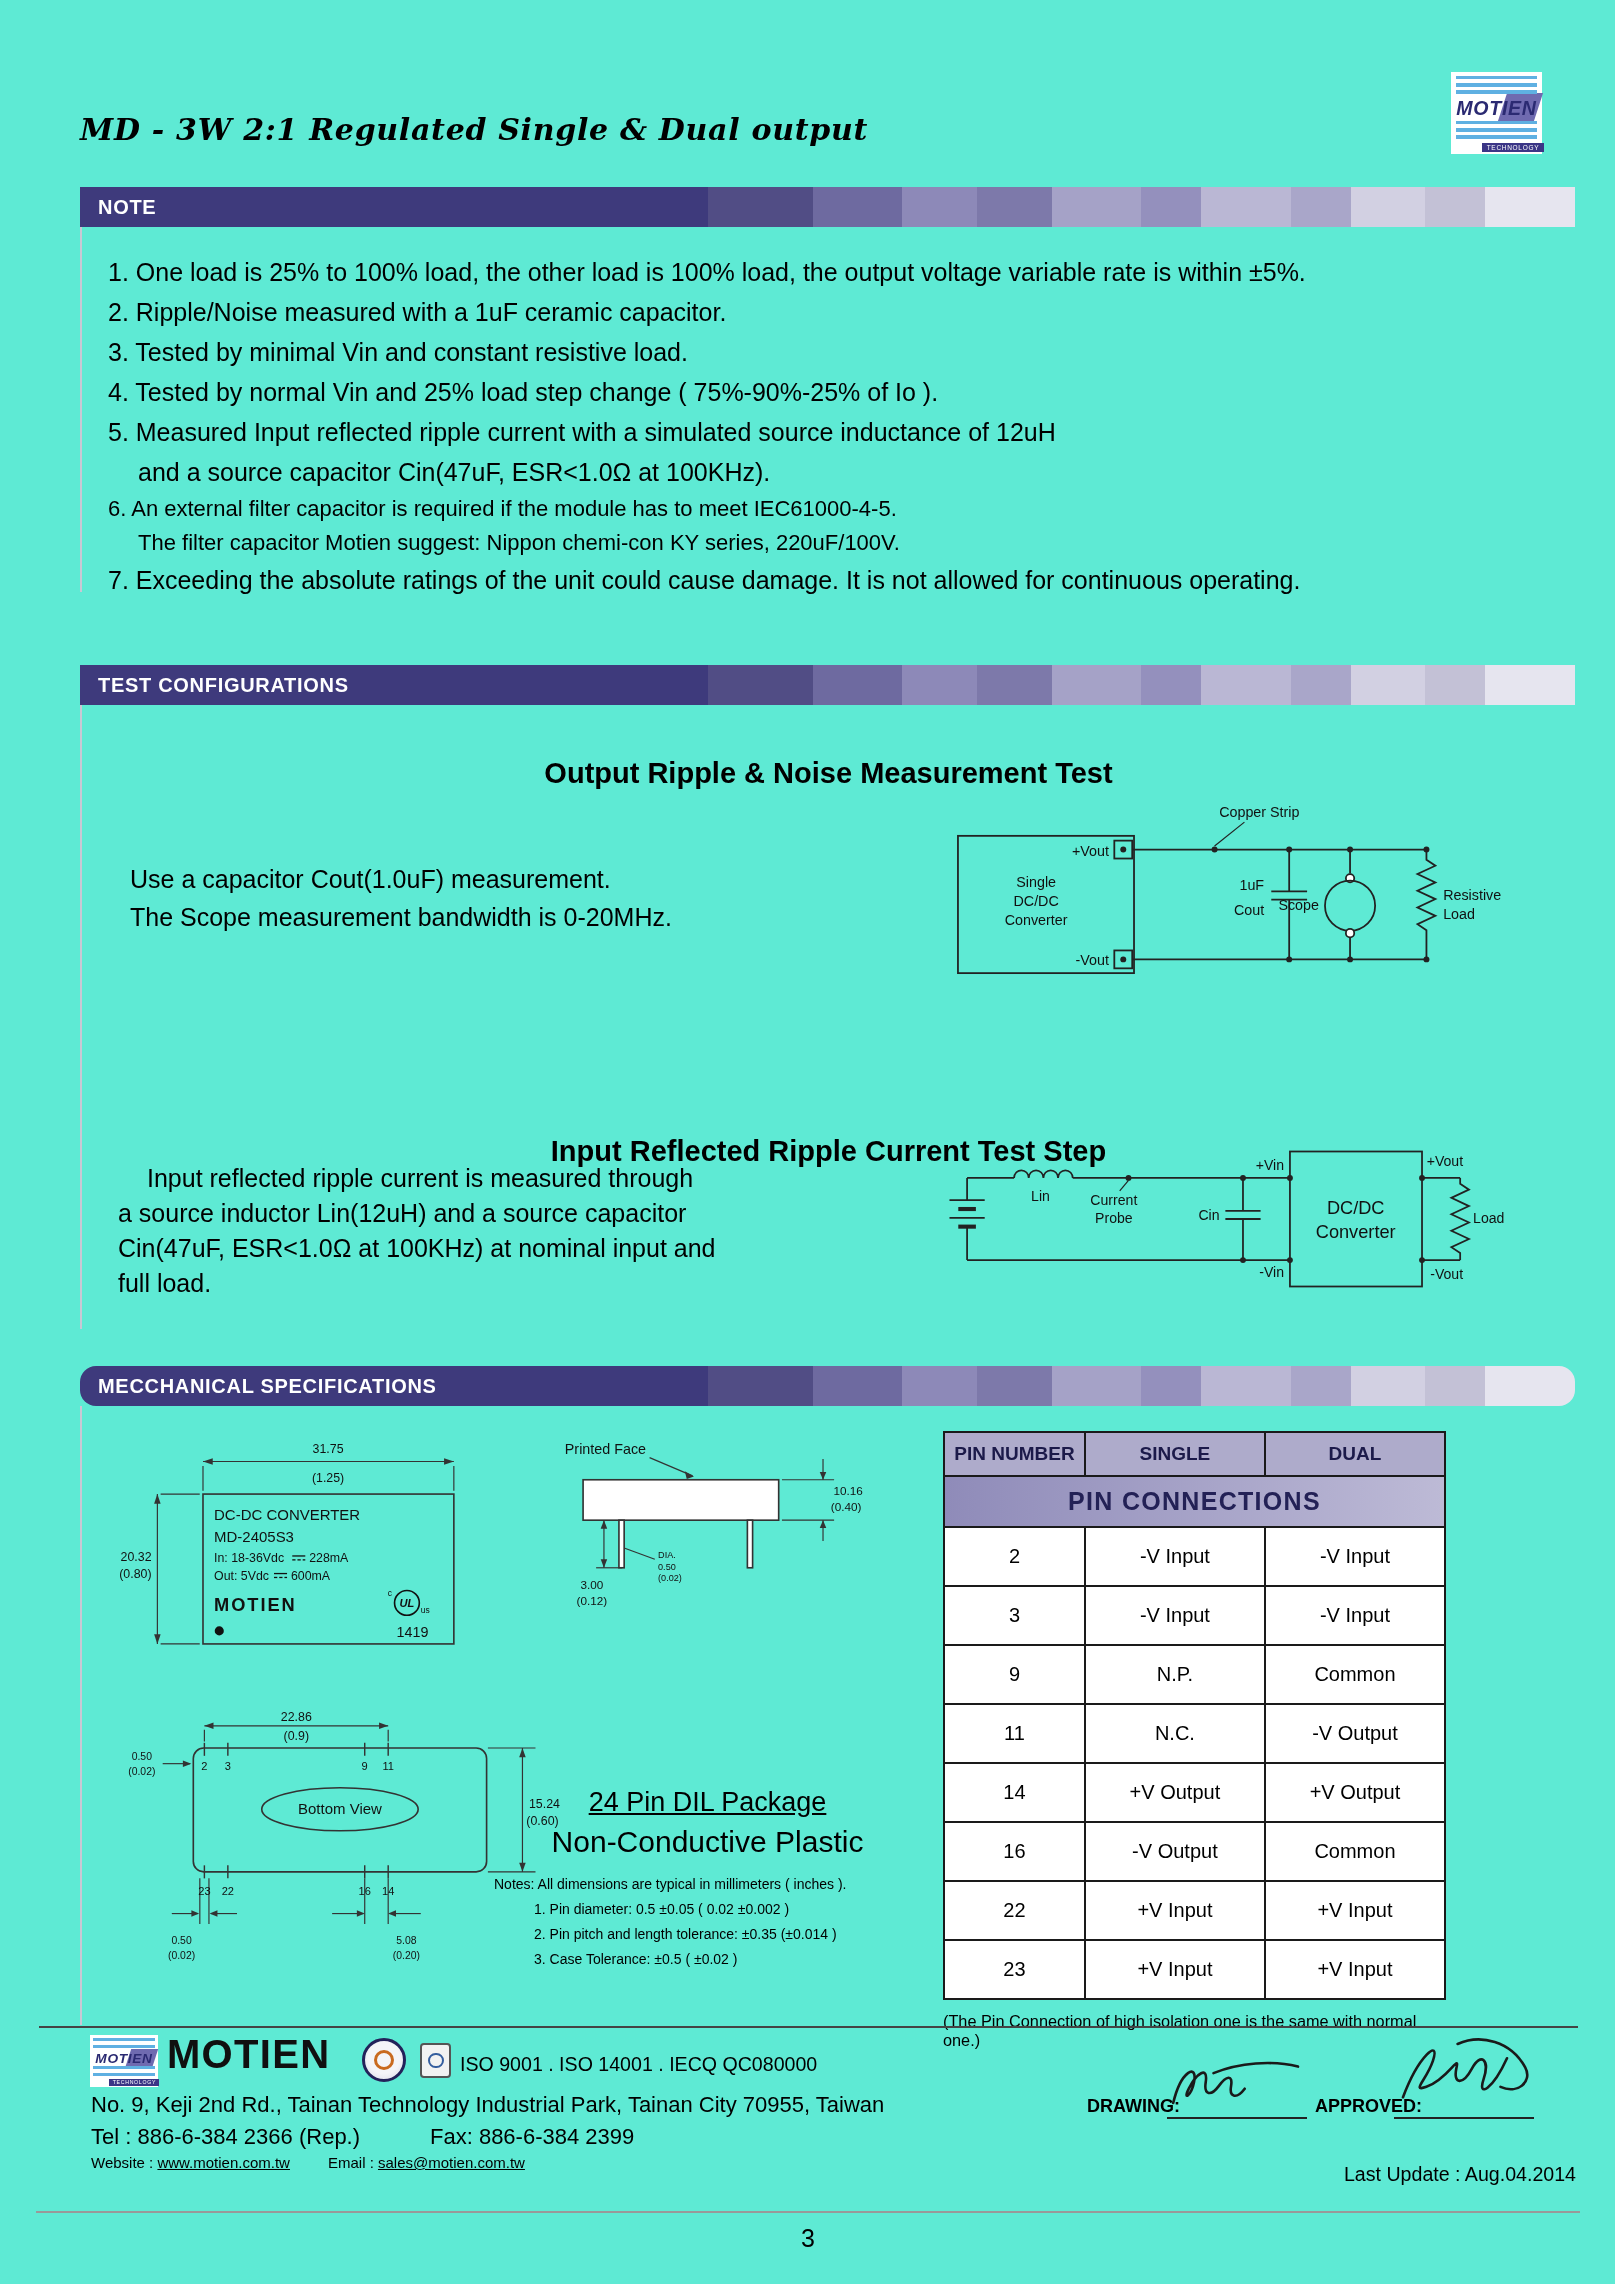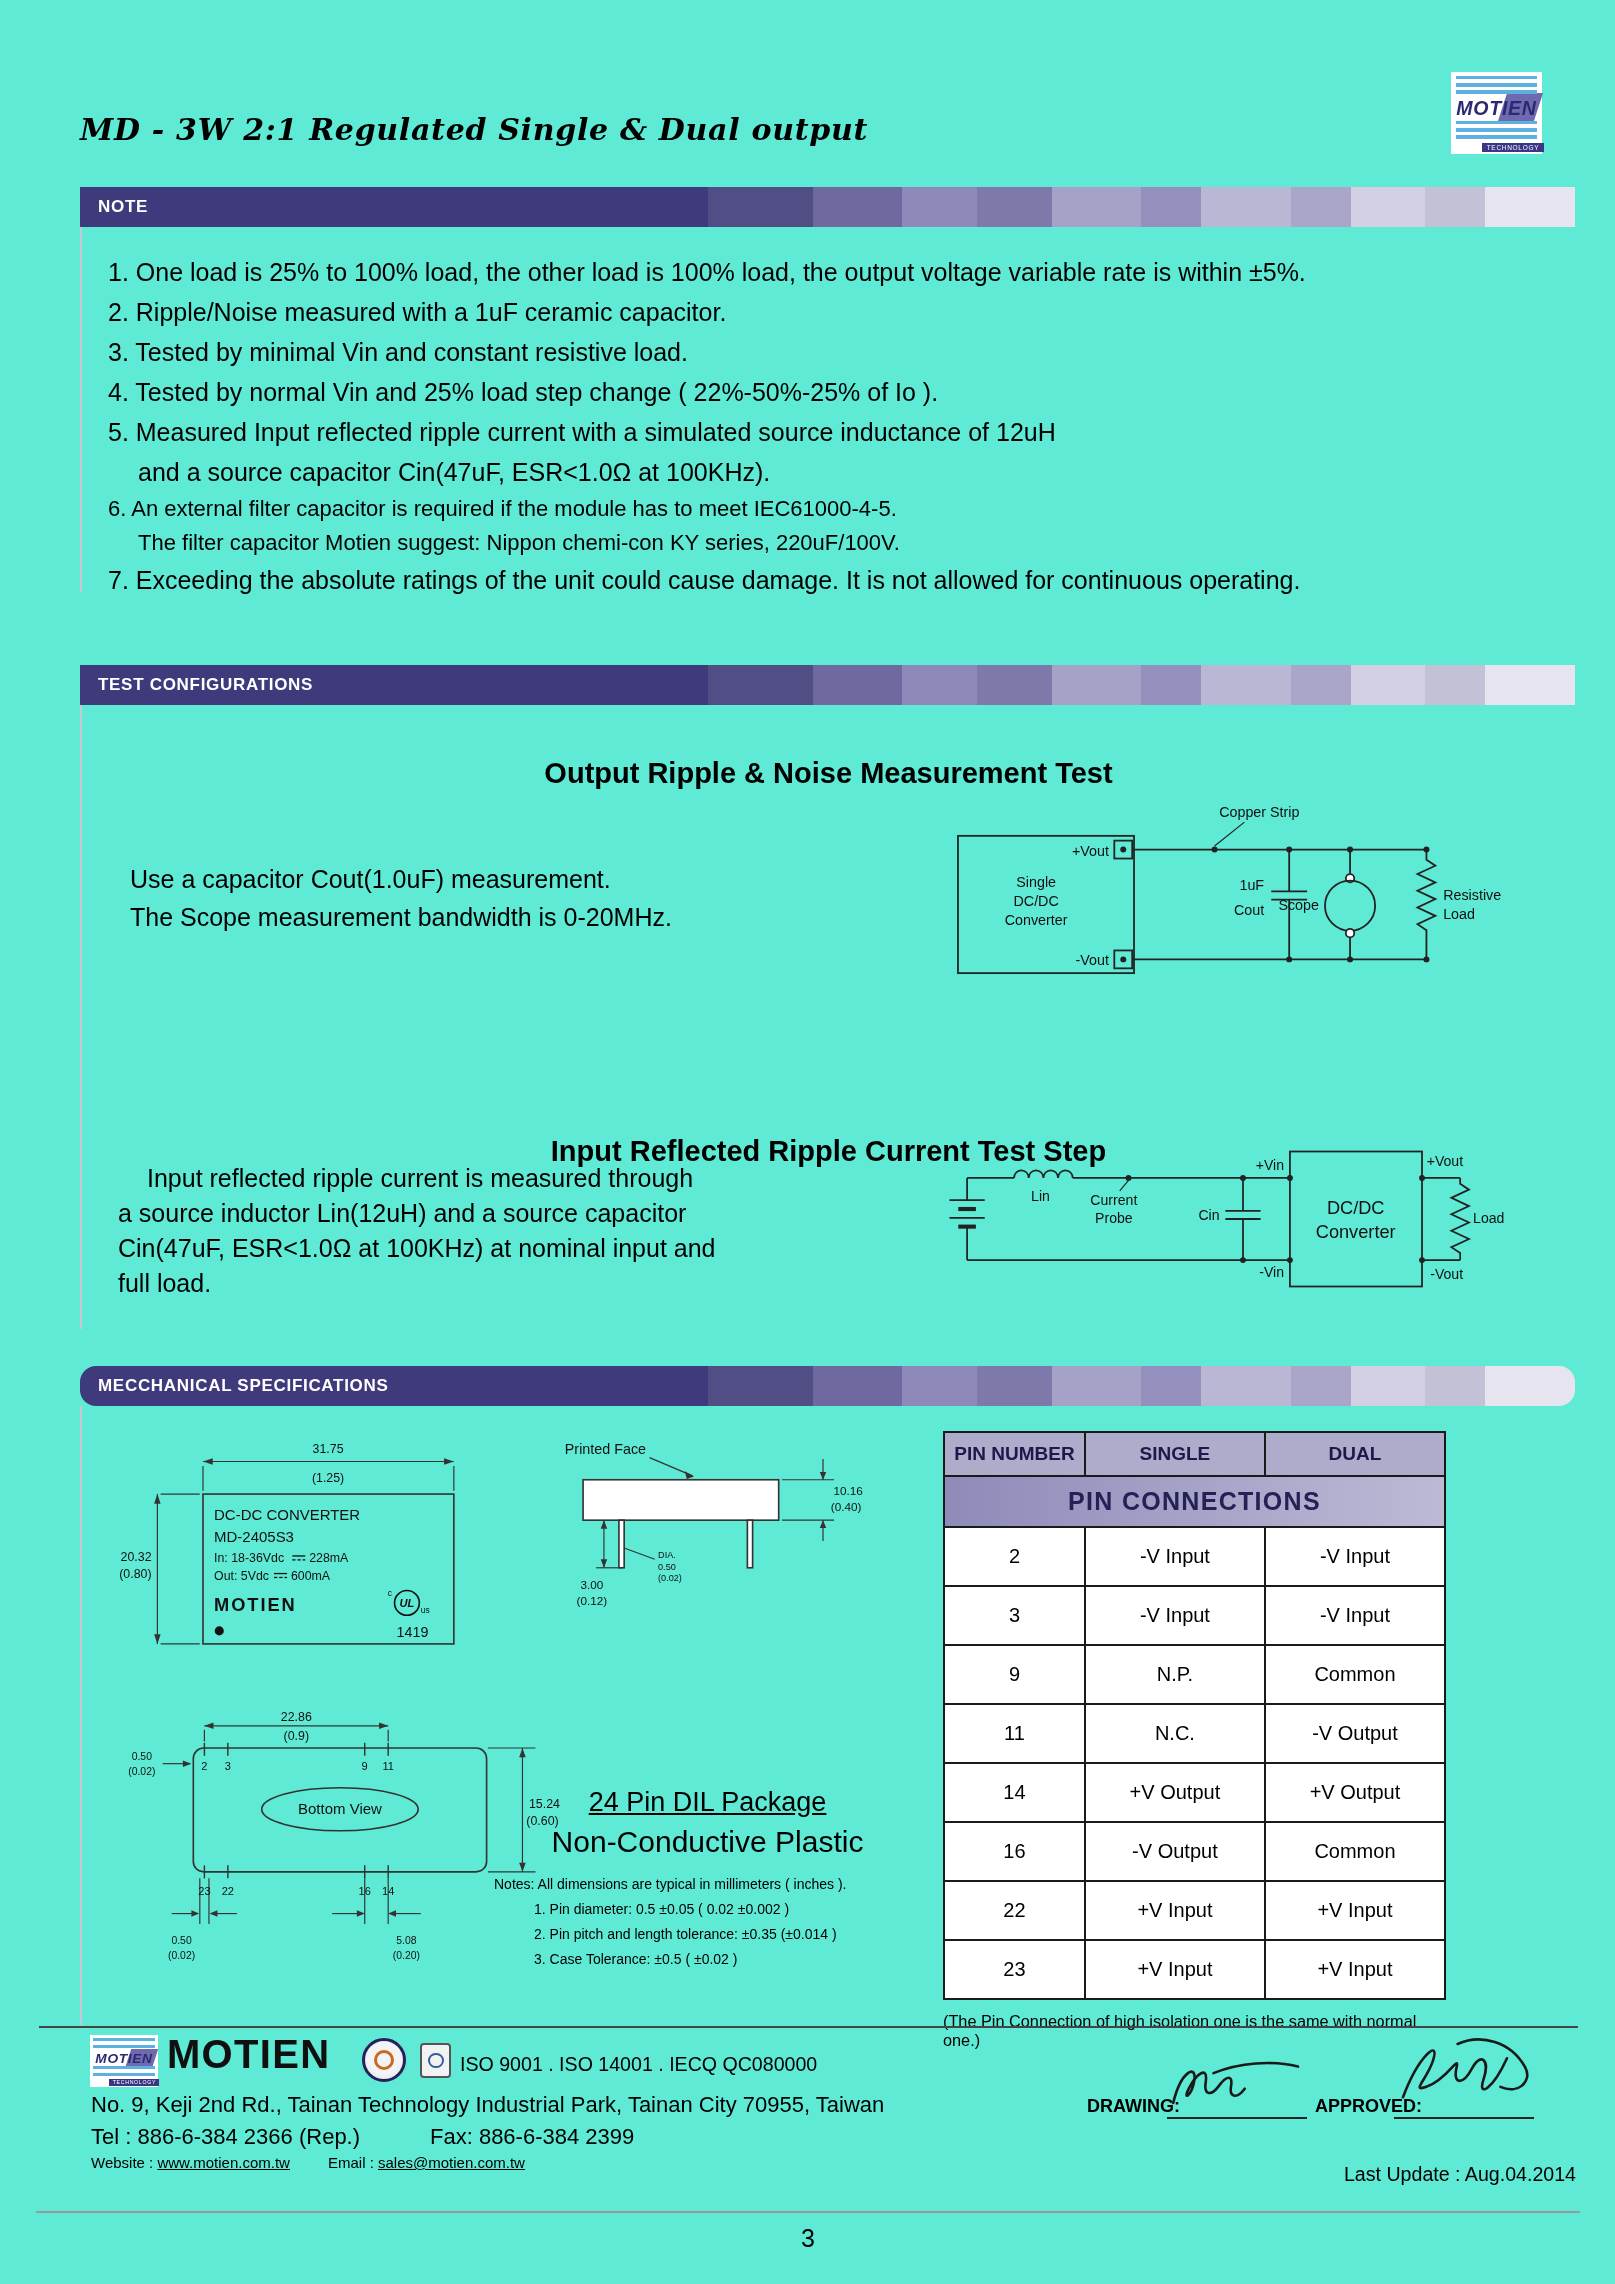--- a/index.html
+++ b/index.html
@@ -34,21 +34,21 @@
   
   .bar {
     position:absolute; left:80px; width:1495px; height:40px;
     background:linear-gradient(90deg,
       #3e3a7c 0%, #3e3a7c 42%, #514d85 42%, #514d85 49%,
       #6e6aa0 49%, #6e6aa0 55%, #8d89b8 55%, #8d89b8 60%,
       #7d79aa 60%, #7d79aa 65%, #a5a2c7 65%, #a5a2c7 71%,
       #9490bd 71%, #9490bd 75%, #bab7d4 75%, #bab7d4 81%,
       #a9a6c9 81%, #a9a6c9 85%, #d2d0e2 85%, #d2d0e2 90%,
       #c3c1d6 90%, #c3c1d6 94%, #e6e5ef 94%, #e6e5ef 100%);
-    color:#fff; font-weight:bold; font-size:17px; letter-spacing:0.7px;
+    color:#fff; font-weight:bold; font-size:20px; letter-spacing:0.7px;
     display:flex; align-items:center; padding-left:18px; box-sizing:border-box;
   }
   .bar-note { top:187px; }
   .bar-test { top:665px; }
   .bar-mech { top:1366px;border-radius:16px; }
 
   
   .note-body {
     position:absolute; left:80px; top:227px; width:1495px; height:365px;
     border-left:2px solid #c8c8d4; box-sizing:border-box; padding:25px 0 0 26px;
@@ -146,21 +146,21 @@
     <div class="ribbon">TECHNOLOGY</div>
   </div>
 
   <div class="bar bar-note">
     <span>NOTE</span>
   </div>
   <div class="note-body">
     <div class="note-line">1. One load is 25% to 100% load, the other load is 100% load, the output voltage variable rate is within ±5%.</div>
     <div class="note-line">2. Ripple/Noise measured with  a 1uF ceramic capacitor.</div>
     <div class="note-line">3. Tested by minimal Vin and constant resistive load.</div>
-    <div class="note-line">4. Tested by normal Vin and 25% load step change ( 22%-50%-25% of Io ).</div>
+    <div class="note-line">4. Tested by normal Vin and 25% load step change ( 75%-90%-25% of Io ).</div>
     <div class="note-line">5. Measured Input reflected ripple current with a simulated source inductance of 12uH</div>
     <div class="note-line cont">and a source capacitor Cin(47uF, ESR&lt;1.0Ω at 100KHz).</div>
     <div class="note-line small">6. An external filter capacitor is required if the module has to meet IEC61000-4-5.</div>
     <div class="note-line small cont">The filter capacitor Motien suggest: Nippon chemi-con KY series, 220uF/100V.</div>
     <div class="note-line">7. Exceeding the absolute ratings of the unit could cause damage.  It is not allowed for continuous operating.</div>
   </div>
 
   <div class="bar bar-test">
     <span>TEST CONFIGURATIONS</span>
   </div>

